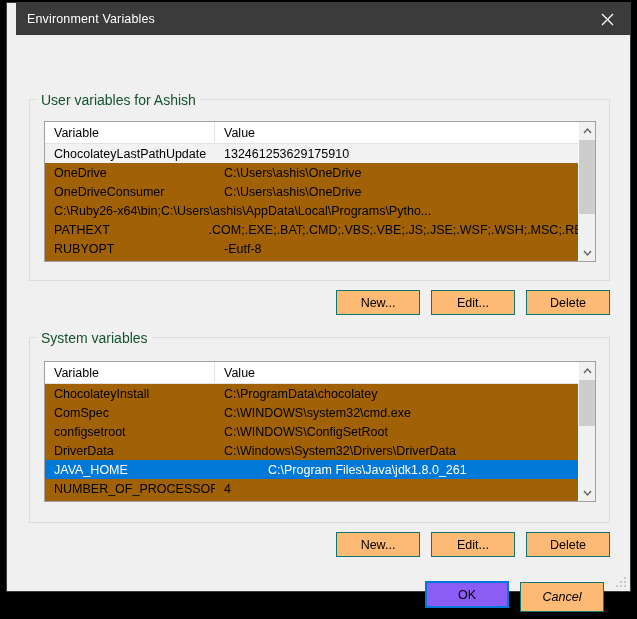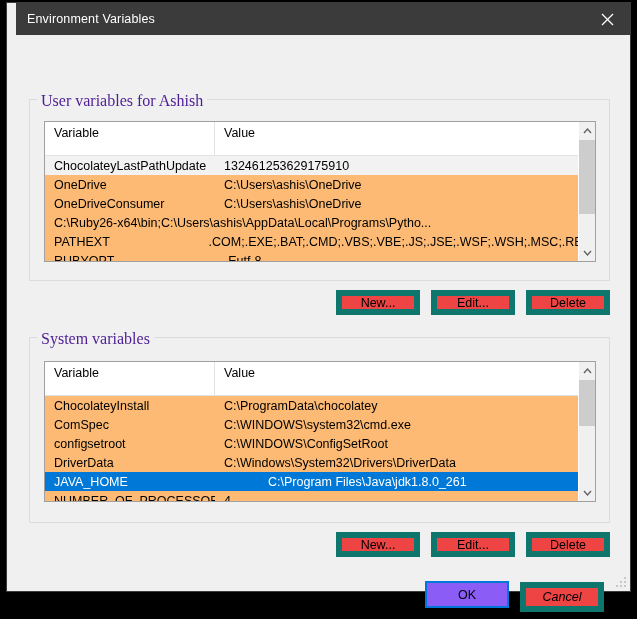--- a/index.html
+++ b/index.html
@@ -59,59 +59,58 @@
   .groupbox {
     position: absolute;
     border: 1px solid #dcdcdc;
     background: transparent;
   }
   .group-legend {
     position: absolute;
     top: -8px; left: 7px;
     background: #f0f0f0;
     padding: 0 4px;
-    font-size: 16px;
-    color: #4c1d95;
+    font-size: 14px;
+    color: #14532d;
     white-space: nowrap;
-    font-family: Liberation Serif, serif;
   }
   #group-user   { left: 22px; top: 64px;  width: 581px; height: 182px; }
   #group-system { left: 22px; top: 302px; width: 581px; height: 186px; }
 
   
   .listview {
     position: absolute;
     background: #ffffff;
     border: 1px solid #a0a0a0;
     overflow: hidden;
   }
   #list-user   { left: 14px; top: 21px; width: 552px; height: 141px; }
   #list-system { left: 14px; top: 23px; width: 552px; height: 141px; }
 
   .lv-header {
-    height: 34px;
+    height: 22px;
     background: #ffffff;
     border-bottom: 1px solid #e3e3e3;
     display: flex;
     position: relative;
   }
   .lv-header .hcell {
     font-size: 12.5px;
     color: #000000;
     padding-left: 9px;
     line-height: 22px;
     white-space: nowrap;
     position: relative;
   }
   .lv-header .hcell.col-var   { width: 170px; border-right: 1px solid #e3e3e3; }
   .lv-header .hcell.col-val   { flex: 1 1 auto; }
 
   .lv-body {
     position: relative;
-    background: #fdba74;
+    background: #a16207;
   }
   .lv-row {
     height: 19px;
     display: flex;
     align-items: center;
     white-space: nowrap;
     font-size: 12.5px;
     color: #000000;
   }
   .lv-row .cell-var {
@@ -152,22 +151,22 @@
     left: 0; width: 17px;
     background: #cdcdcd;
   }
   #scroll-user .thumb   { top: 18px; height: 74px; }
   #scroll-system .thumb { top: 18px; height: 46px; }
 
   
   .btn {
     position: absolute;
     height: 25px;
-    background: #ef4444;
-    border: 6px solid #0f766e;
+    background: #fdba74;
+    border: 1px solid #0f766e;
     font-size: 12.5px;
     color: #000000;
     font-family: "Liberation Sans", sans-serif;
     display: flex;
     align-items: center;
     justify-content: center;
     cursor: default;
     padding: 0;
   }
   .btn.wide { width: 84px; }

